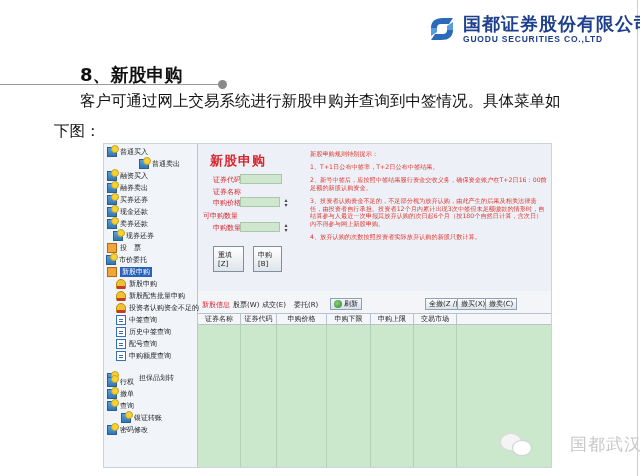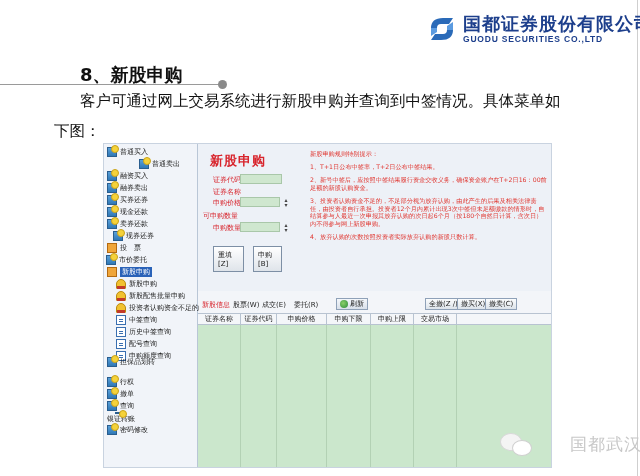--- a/index.html
+++ b/index.html
@@ -149,37 +149,37 @@
         <span>历史中签查询</span>
       </div>
     <div class="tree-item" style="left:12px;top:194px;">
         <span class="ic ic-doc"></span>
         <span>配号查询</span>
       </div>
     <div class="tree-item" style="left:12px;top:206px;">
         <span class="ic ic-doc"></span>
         <span>申购额度查询</span>
       </div>
-    <div class="tree-item" style="left:3px;top:212px;">
+    <div class="tree-item" style="left:3px;top:228px;gap:19px;">
         <span class="ic ic-folder"></span>
         <span>担保品划转</span>
       </div>
     <div class="tree-item" style="left:3px;top:232px;">
         <span class="ic ic-folder"></span>
         <span>行权</span>
       </div>
     <div class="tree-item" style="left:3px;top:244px;">
         <span class="ic ic-folder"></span>
         <span>撤单</span>
       </div>
     <div class="tree-item" style="left:3px;top:256px;">
         <span class="ic ic-folder"></span>
         <span>查询</span>
       </div>
-    <div class="tree-item" style="left:3px;top:268px;flex-direction:column;">
+    <div class="tree-item" style="left:17px;top:268px;">
         <span class="ic ic-folder"></span>
         <span>银证转账</span>
       </div>
     <div class="tree-item" style="left:3px;top:280px;">
         <span class="ic ic-folder"></span>
         <span>密码修改</span>
       </div>
   </div>
 
   <div class="main">
@@ -213,21 +213,21 @@
         <p>3、投资者认购资金不足的，不足部分视为放弃认购，由此产生的后果及相关法律责任，由投资者自行承担。投资者12个月内累计出现3次中签但未足额缴款的情形时，自结算参与人最近一次申报其放弃认购的次日起6个月（按180个自然日计算，含次日）内不得参与网上新股申购。</p>
         <p>4、放弃认购的次数按照投资者实际放弃认购的新股只数计算。</p>
       </div>
     </div>
 
     <div class="tabs-row">
       <div class="tab active" style="left:4px;">新股信息</div>
       <div class="tab" style="left:35px;">股票(W)</div>
       <div class="tab" style="left:64px;">成交(E)</div>
       <div class="tab" style="left:96px;">委托(R)</div>
-      <div class="refresh-btn" style="left:138px;">
+      <div class="refresh-btn" style="left:132px;">
           <span class="refresh-ic"></span>
           <span>刷新</span>
         </div>
       <div class="rbtn" style="left:227px;">全撤(Z /)</div>
       <div class="rbtn" style="left:259px;">撤买(X)</div>
       <div class="rbtn" style="left:287px;">撤卖(C)</div>
     </div>
 
     <div class="grid">
       <div class="grid-head">

